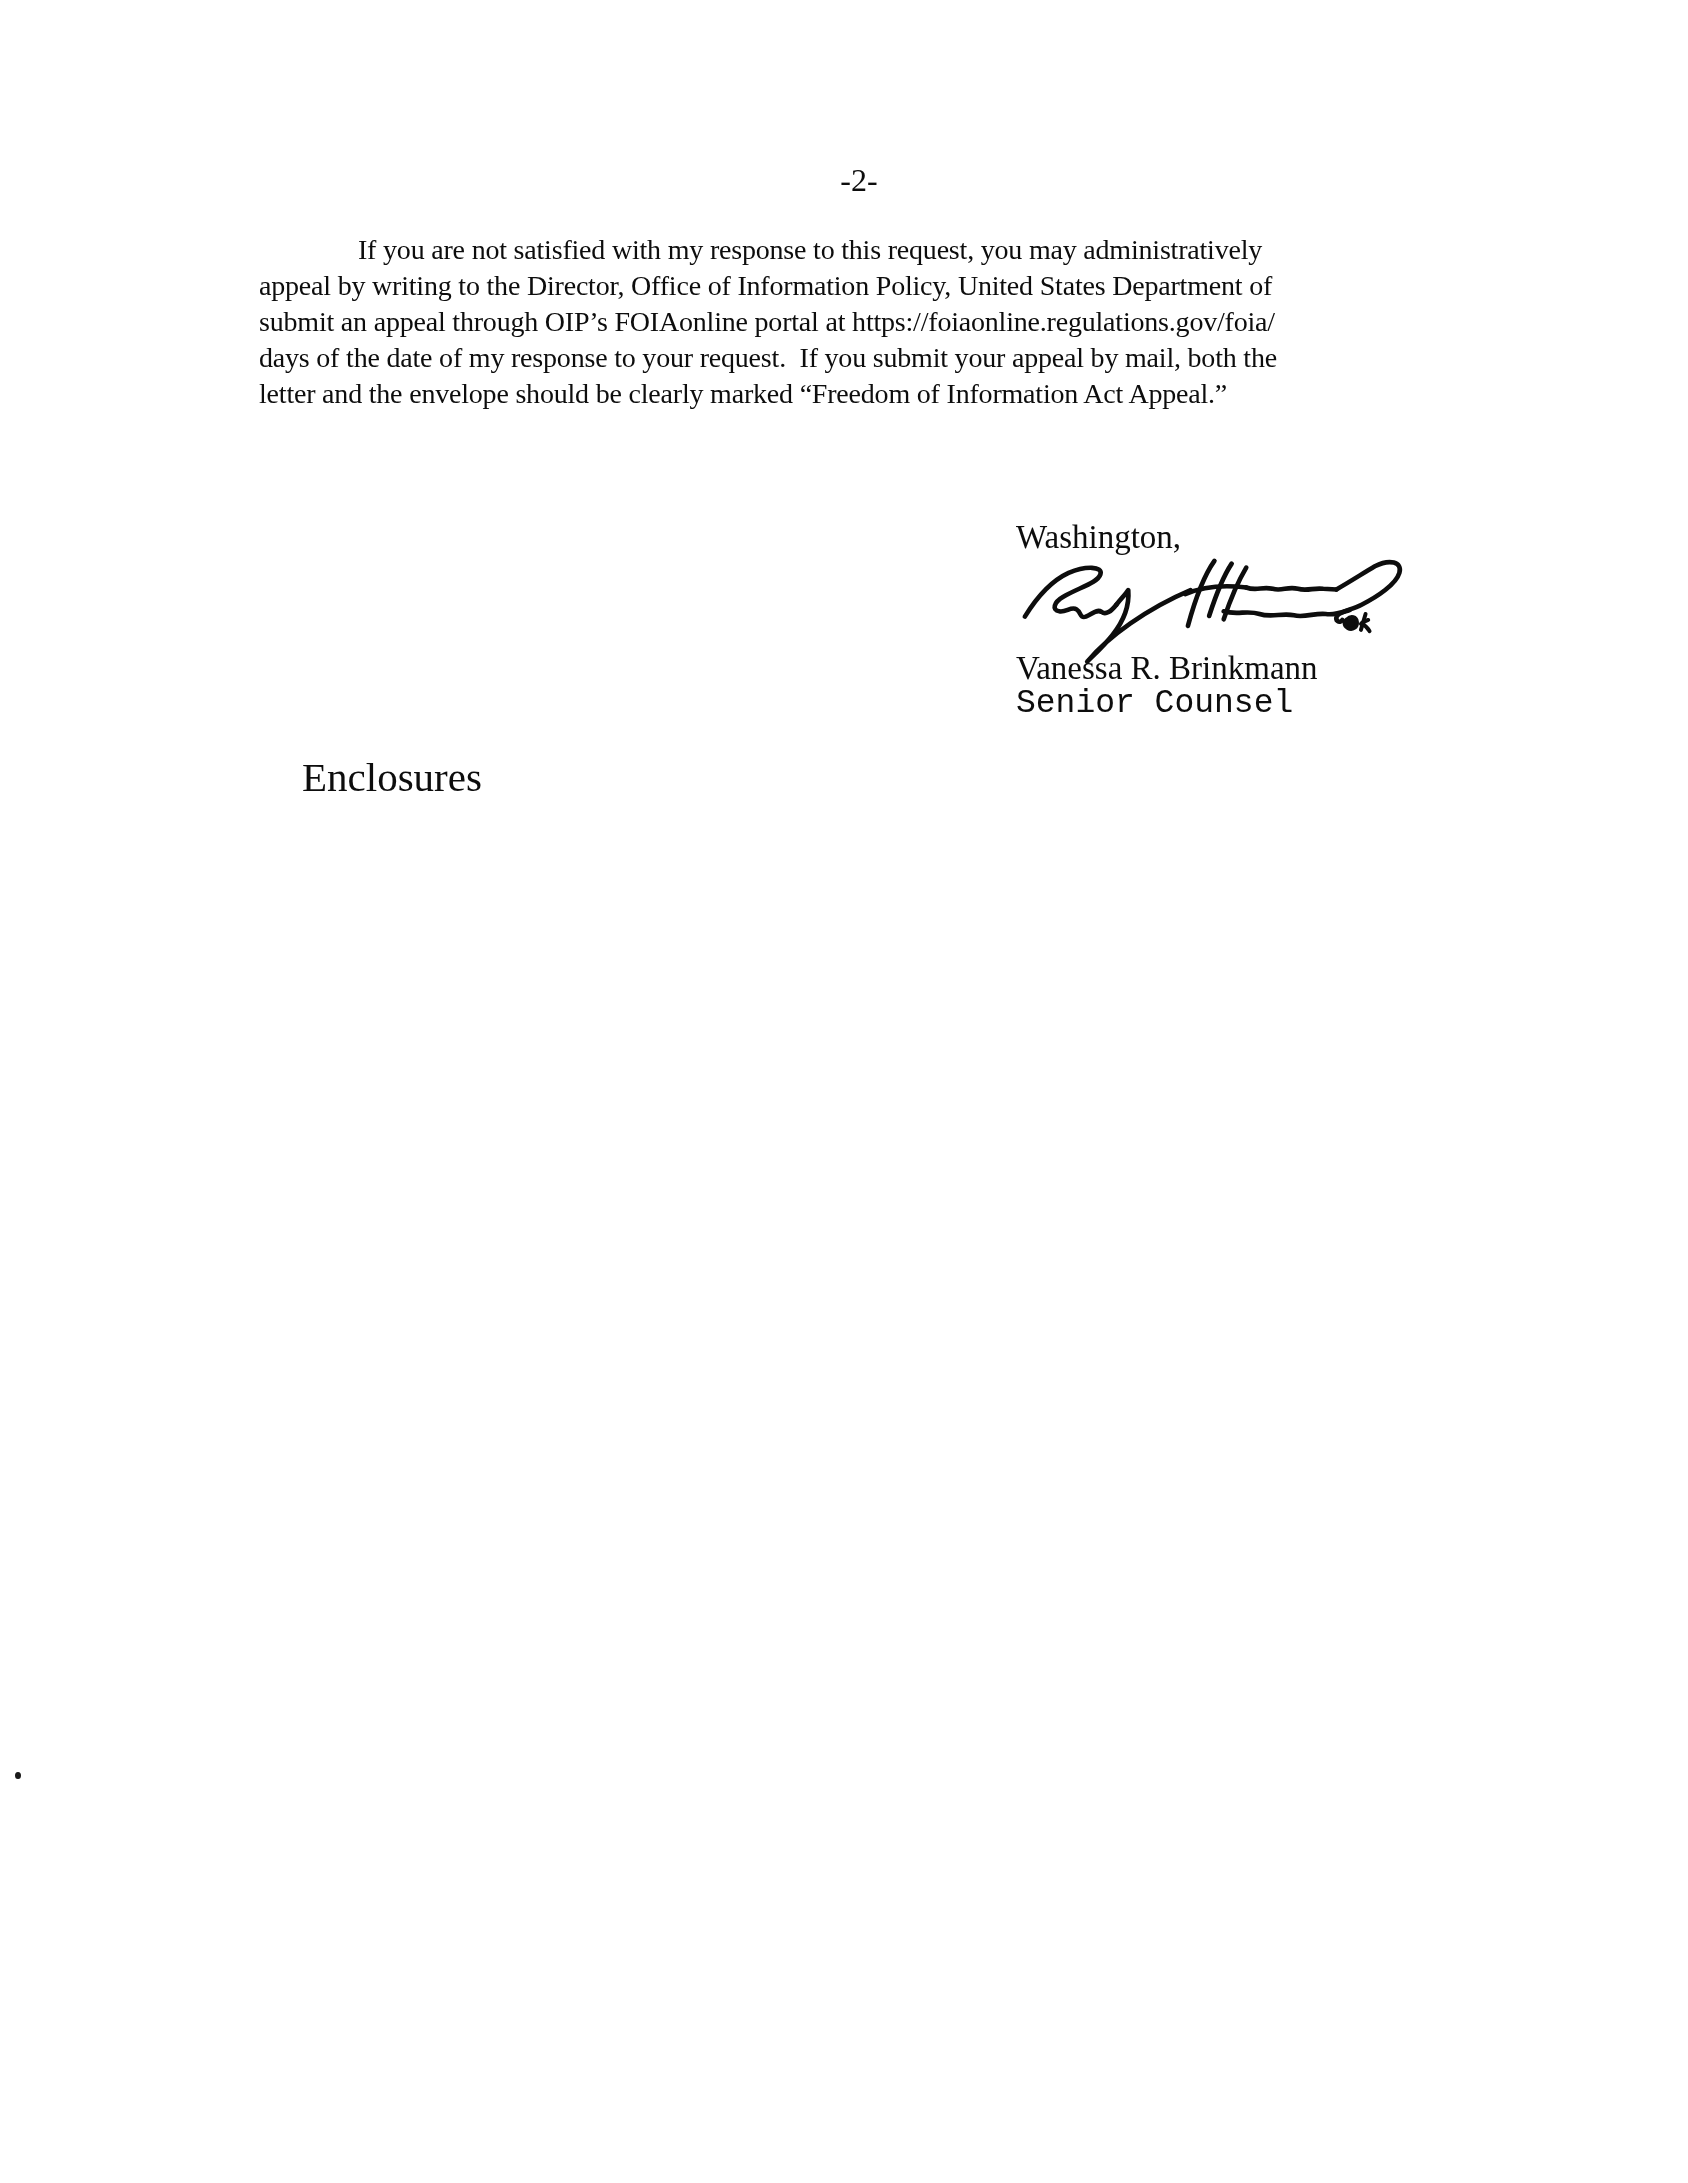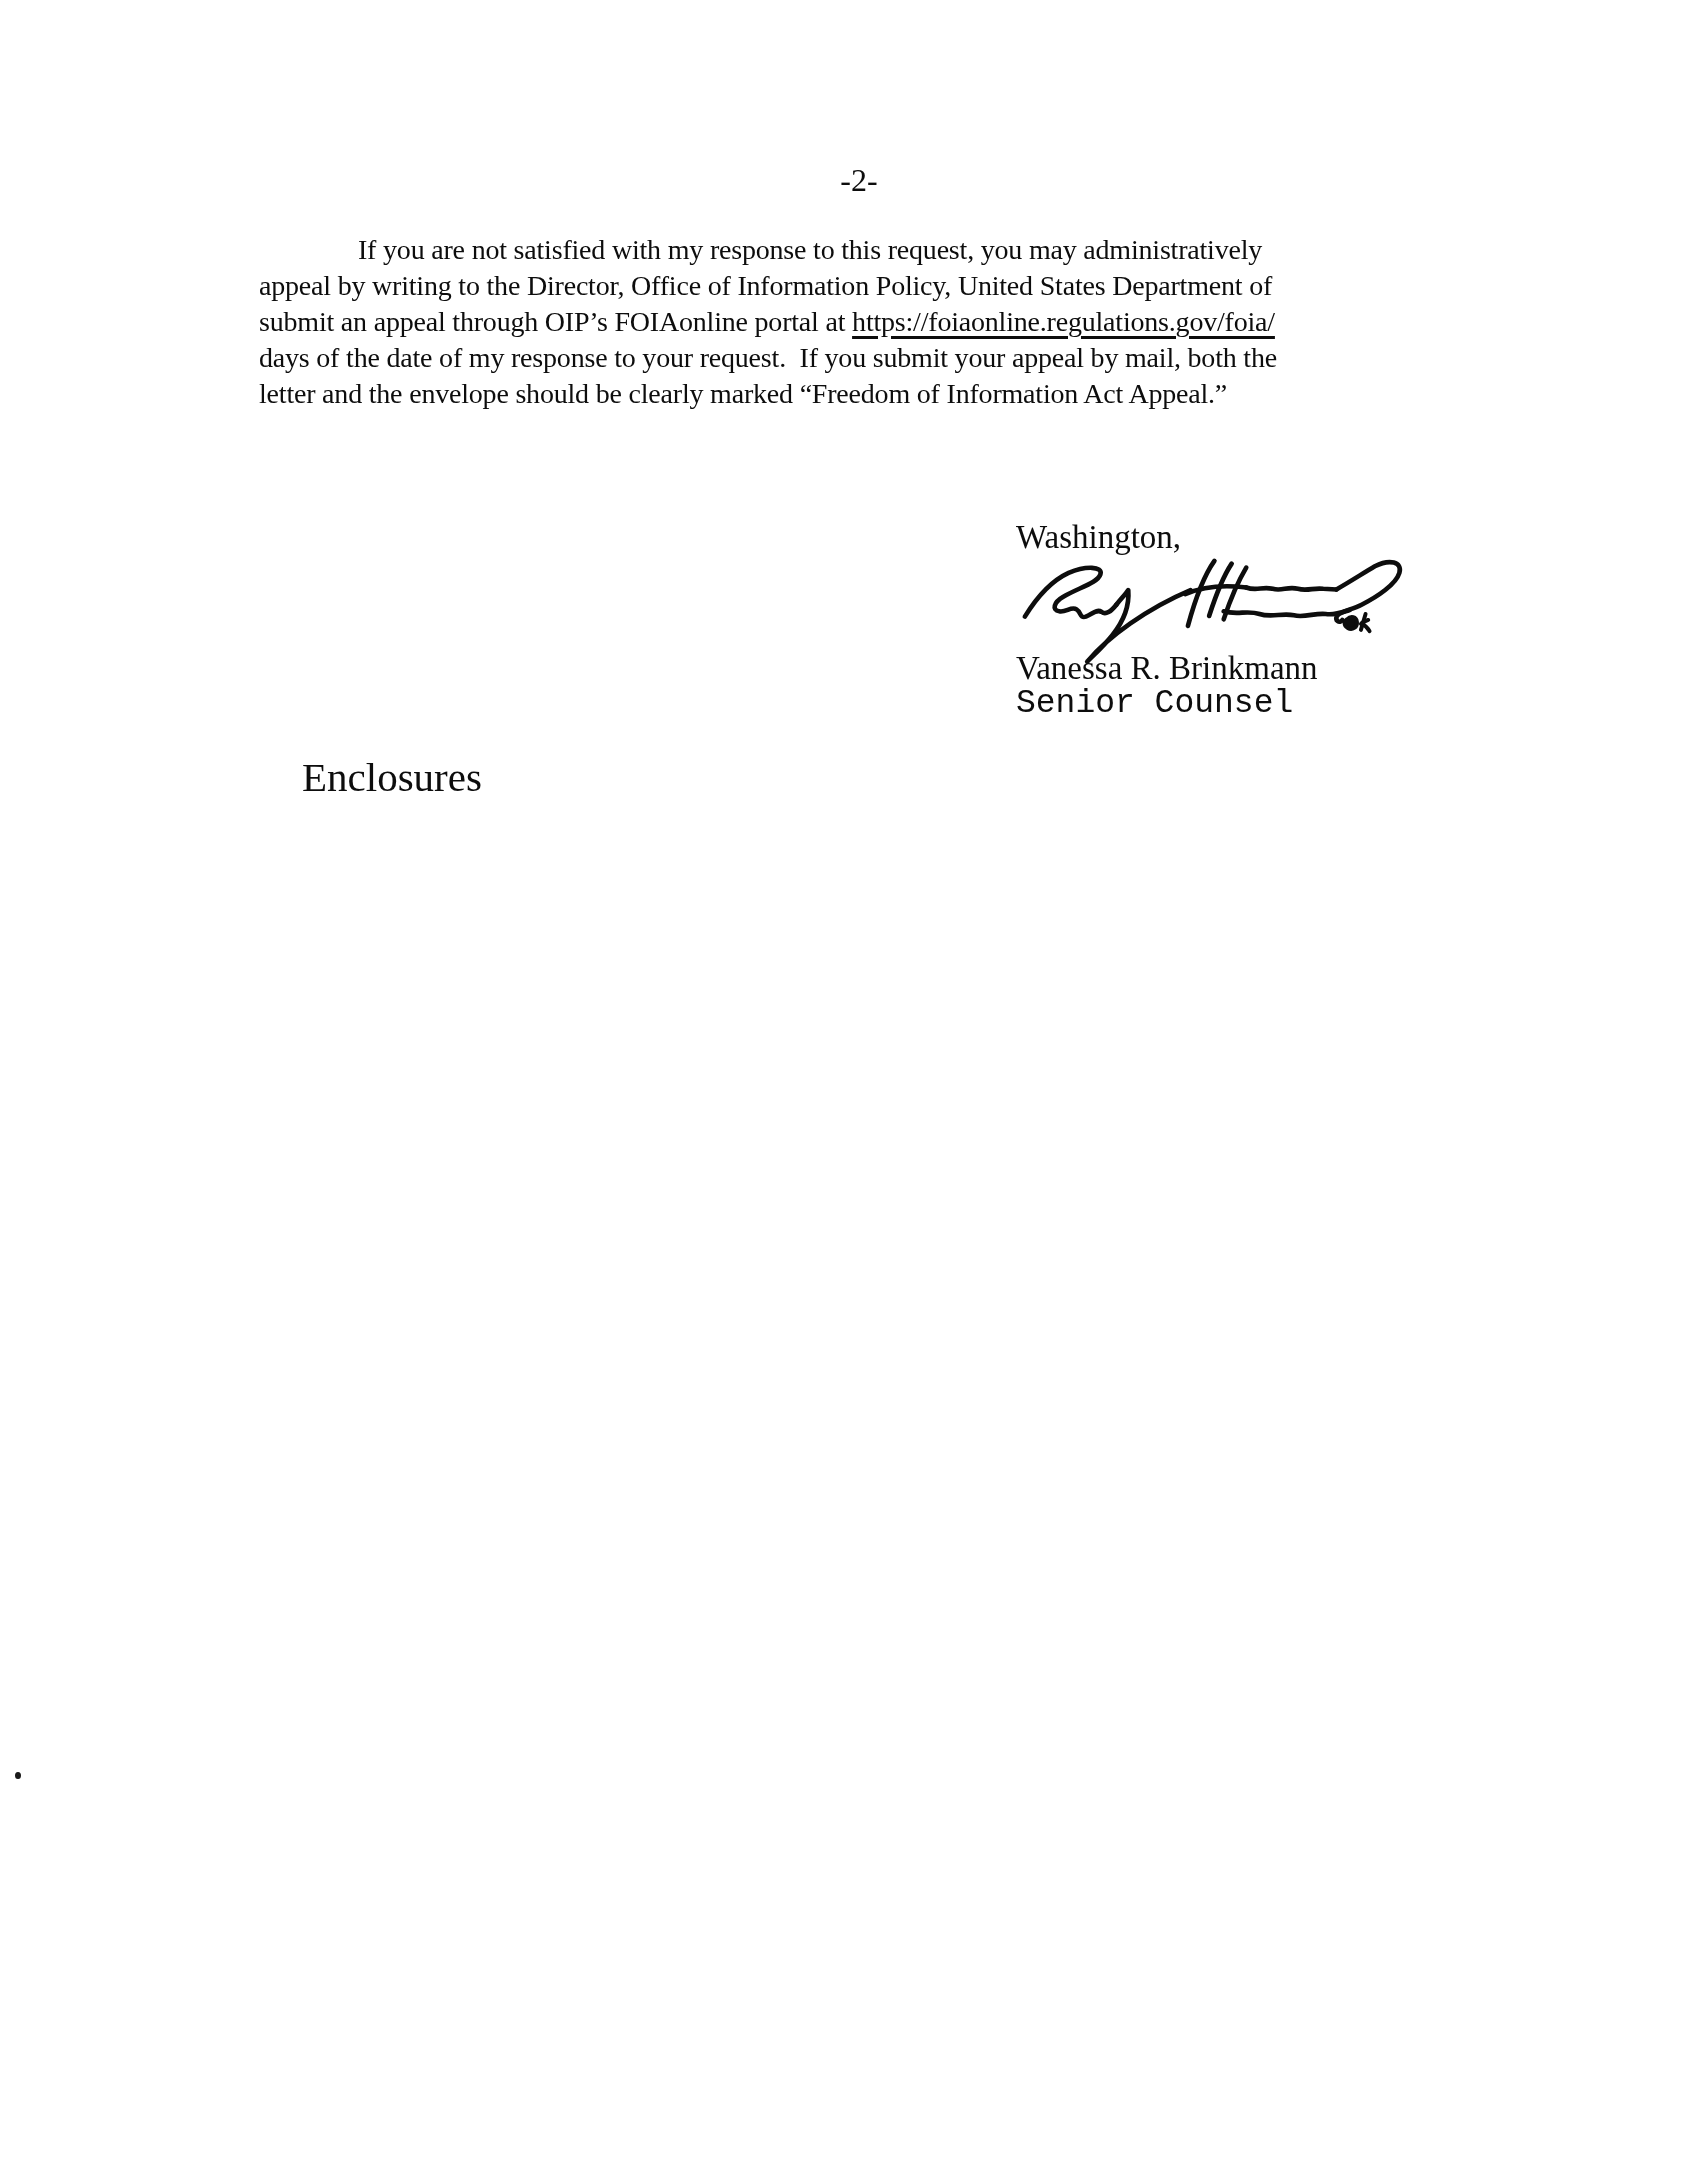--- a/index.html
+++ b/index.html
@@ -24,21 +24,20 @@
     position:absolute;
     top:232px; left:259px;
     width:1205px;
     font-size:28px;
     line-height:36px;
     letter-spacing:-0.2px;
   }
   .line{white-space:pre;}
   .line.indent{padding-left:99px;}
   .u{
-    text-decoration:underline;
     text-decoration-thickness:3.3px;
     text-underline-offset:5.3px;
   }
   .closing{
     position:absolute;
     top:519px; left:1016px;
     font-size:33px;
     line-height:36px;
   }
   .signature{

